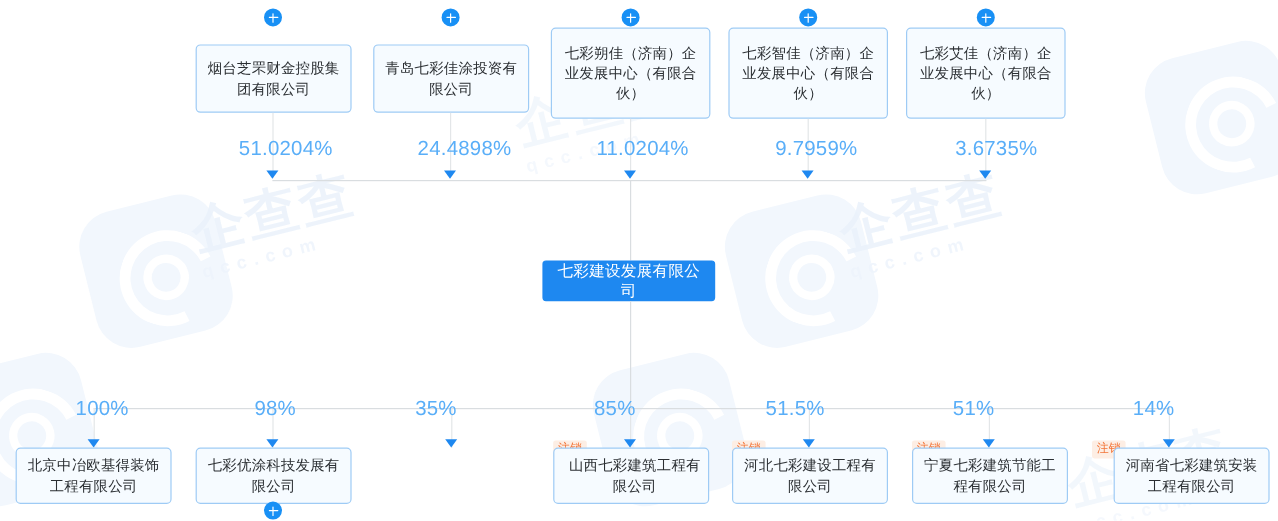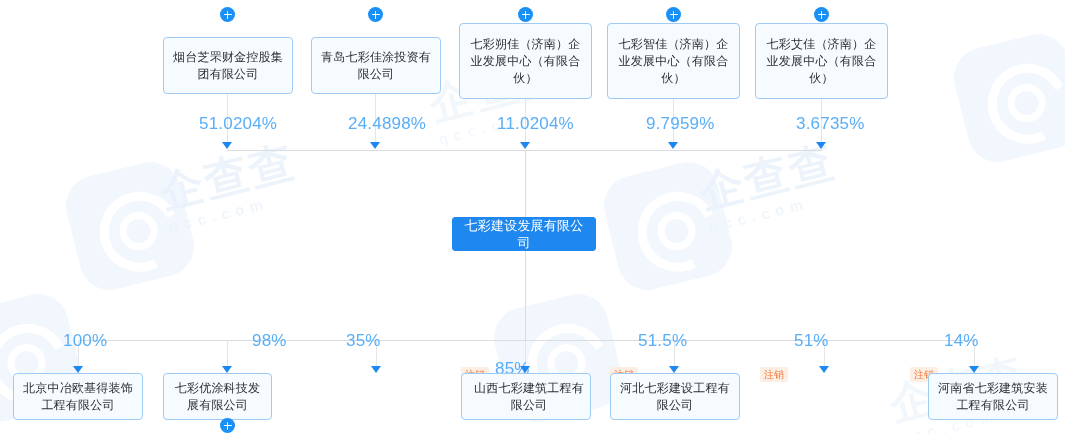--- a/index.html
+++ b/index.html
@@ -224,51 +224,54 @@
 
   <div class="line-v" style="left:78px;  top:340px; height:33px;"></div>
   <div class="line-v" style="left:227px; top:340px; height:33px;"></div>
   <div class="line-v" style="left:376px; top:340px; height:33px;"></div>
   <div class="line-v" style="left:525px; top:340px; height:33px;"></div>
   <div class="line-v" style="left:674px; top:340px; height:33px;"></div>
   <div class="line-v" style="left:824px; top:340px; height:33px;"></div>
   <div class="line-v" style="left:974px; top:340px; height:33px;"></div>
 
   <div class="pct" style="left:63px;  top:331px;">100%</div>
-  <div class="pct" style="left:212px; top:331px;margin-left:40px;">98%</div>
+  <div class="pct" style="left:212px; top:331px;">98%</div>
   <div class="pct" style="left:346px; top:331px;">35%</div>
-  <div class="pct" style="left:495px; top:331px;margin-top:28px;">85%</div>
+  <div class="pct" style="left:495px; top:331px;">85%</div>
   <div class="pct" style="left:638px; top:331px;">51.5%</div>
   <div class="pct" style="left:794px; top:331px;">51%</div>
   <div class="pct" style="left:944px; top:331px;">14%</div>
 
   <div class="arrow-down" style="left:73px;  top:366px;"></div>
   <div class="arrow-down" style="left:222px; top:366px;"></div>
   <div class="arrow-down" style="left:371px; top:366px;"></div>
   <div class="arrow-down" style="left:520px; top:366px;"></div>
   <div class="arrow-down" style="left:669px; top:366px;"></div>
   <div class="arrow-down" style="left:819px; top:366px;"></div>
   <div class="arrow-down" style="left:969px; top:366px;"></div>
 
   <div class="badge" style="left:461px; top:367px;">注销</div>
   <div class="badge" style="left:610px; top:367px;">注销</div>
   <div class="badge" style="left:760px; top:367px;">注销</div>
   <div class="badge" style="left:910px; top:367px;">注销</div>
 
   <div class="node" style="left:13px;  top:373px; width:130px; height:47px;">
     <span>北京中冶欧基得装饰工程有限公司</span>
   </div>
-  <div class="node" style="left:163px; top:373px; width:109px; height:47px;">
+  <div class="node" style="left:163px; top:373px; width:130px; height:47px;">
     <span>七彩优涂科技发展有限公司</span>
   </div>
   <div class="node" style="left:461px; top:373px; width:130px; height:47px;padding-left:12px;">
     <span>山西七彩建筑工程有限公司</span>
   </div>
   <div class="node" style="left:610px; top:373px; width:130px; height:47px;">
     <span>河北七彩建设工程有限公司</span>
   </div>
+  <div class="node" style="left:760px; top:373px; width:130px; height:47px;">
+    <span>宁夏七彩建筑节能工程有限公司</span>
+  </div>
   <div class="node" style="left:910px; top:373px; width:130px; height:47px;margin-left:18px;">
     <span>河南省七彩建筑安装工程有限公司</span>
   </div>
 
   <div class="plus" style="left:220px; top:418px;"></div>
 
 </div>
 
 </body></html>

